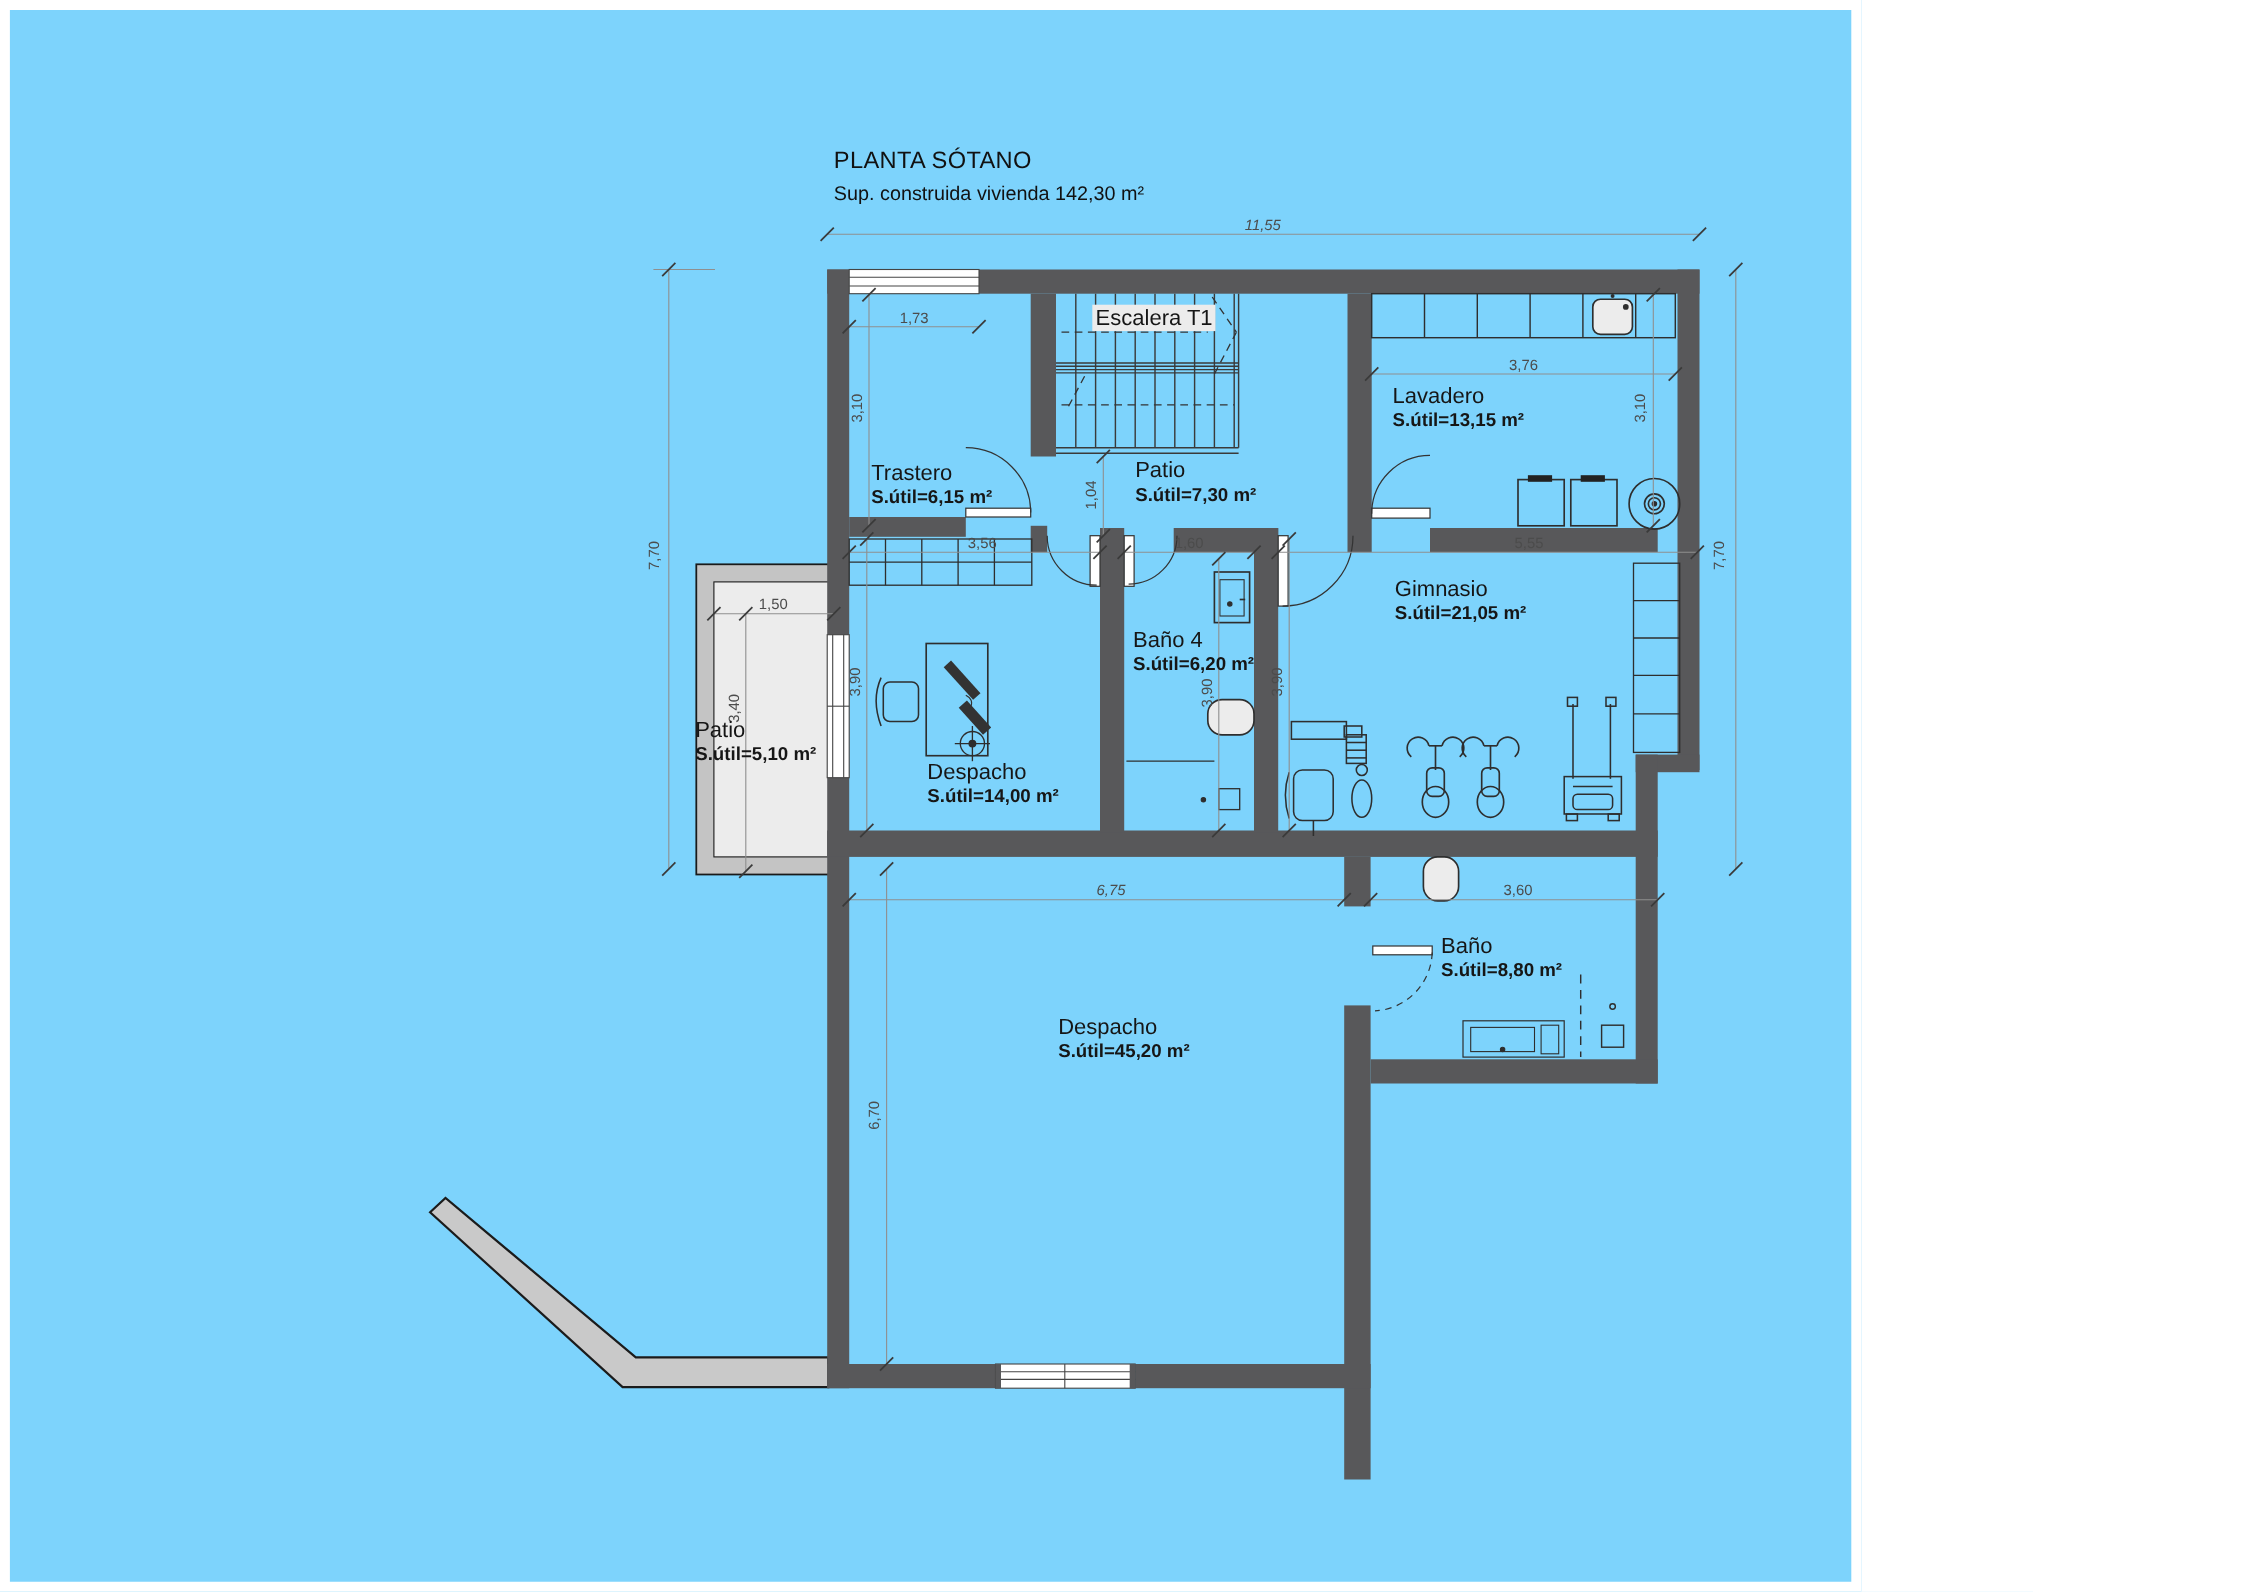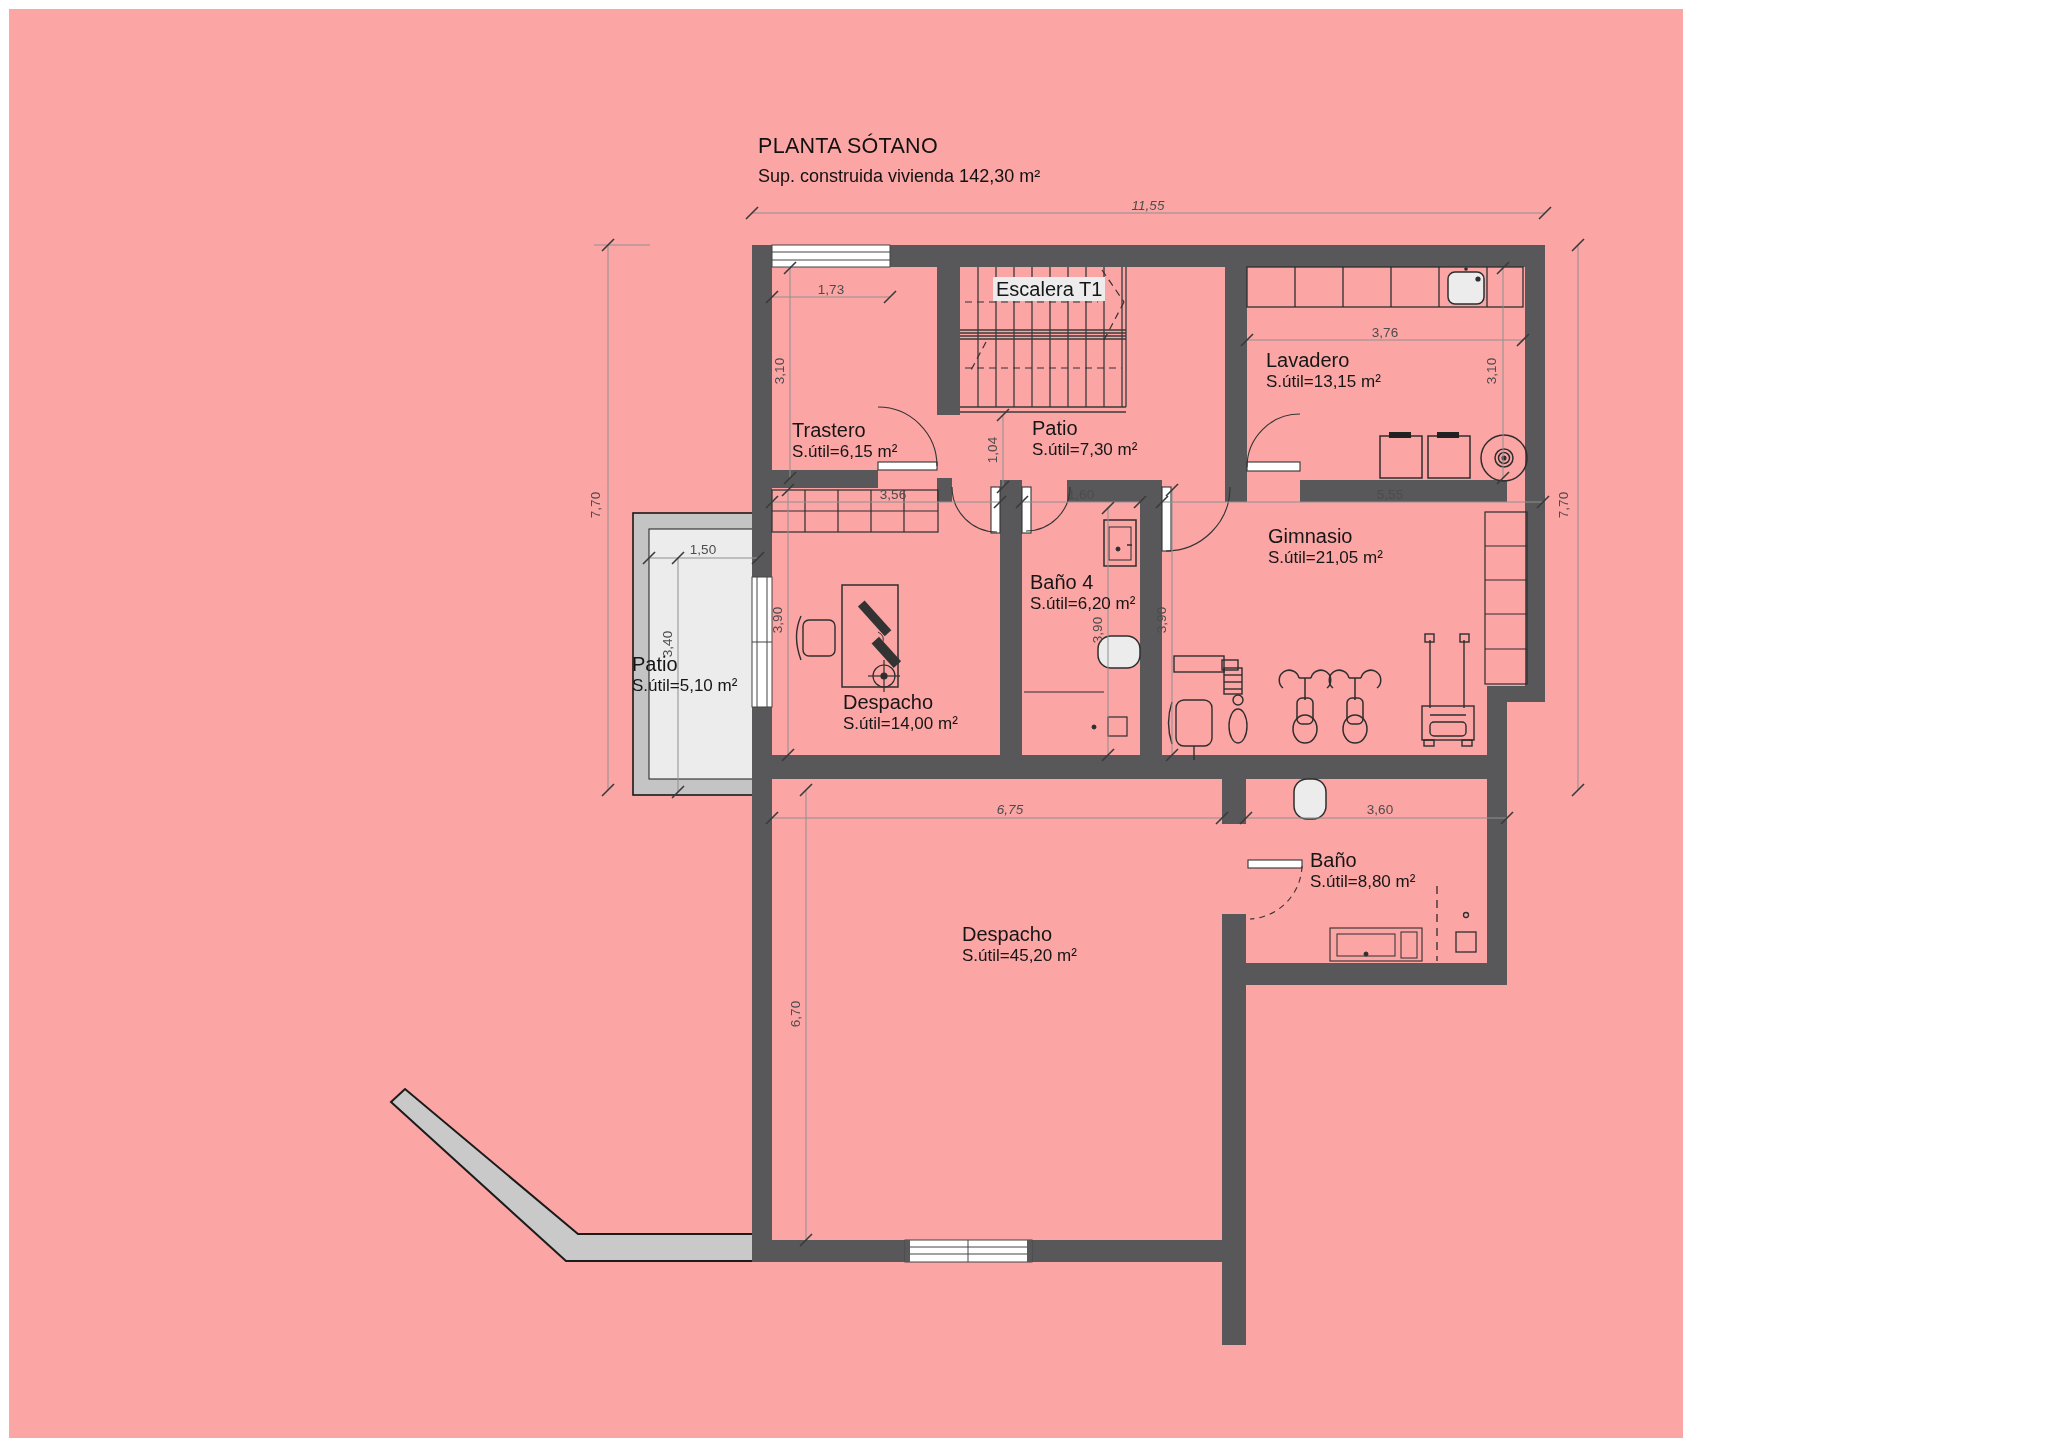--- a/index.html
+++ b/index.html
@@ -1,22 +1,22 @@
 <!DOCTYPE html>
 <html><head>
 <meta charset="utf-8">
 <style>
   html,body{margin:0;padding:0;background:#ffffff;}
-  #stage{position:relative;width:1692px;height:1447px;background:#fca5a5;
+  #stage{position:relative;width:1692px;height:1447px;background:#7dd3fc;
          box-shadow:inset 0 0 0 9px #ffffff;overflow:hidden;
          font-family:"Liberation Sans", sans-serif;}
   svg{position:absolute;left:0;top:0;}
   .room{position:absolute;color:#161616;line-height:1.22;white-space:nowrap;z-index:5;}
   .room .nm{display:block;font-size:20px;}
-  .room .ar{display:block;font-size:17px;}
+  .room .ar{display:block;font-size:17px;font-weight:bold;}
   .room.boxed{background:#ececec;padding:0 3px;}
   .dim{position:absolute;font-size:13.5px;color:#4c4c4c;white-space:nowrap;
        transform:translate(-50%,-50%);z-index:4;}
   .dim.rot{transform:translate(-50%,-50%) rotate(-90deg);}
   #title{position:absolute;left:758px;top:134px;color:#111;z-index:6;}
   #title .t1{display:block;font-size:21.5px;letter-spacing:.3px;}
   #title .t2{display:block;font-size:18px;margin-top:7px;}
 </style>
 </head>
 <body>

